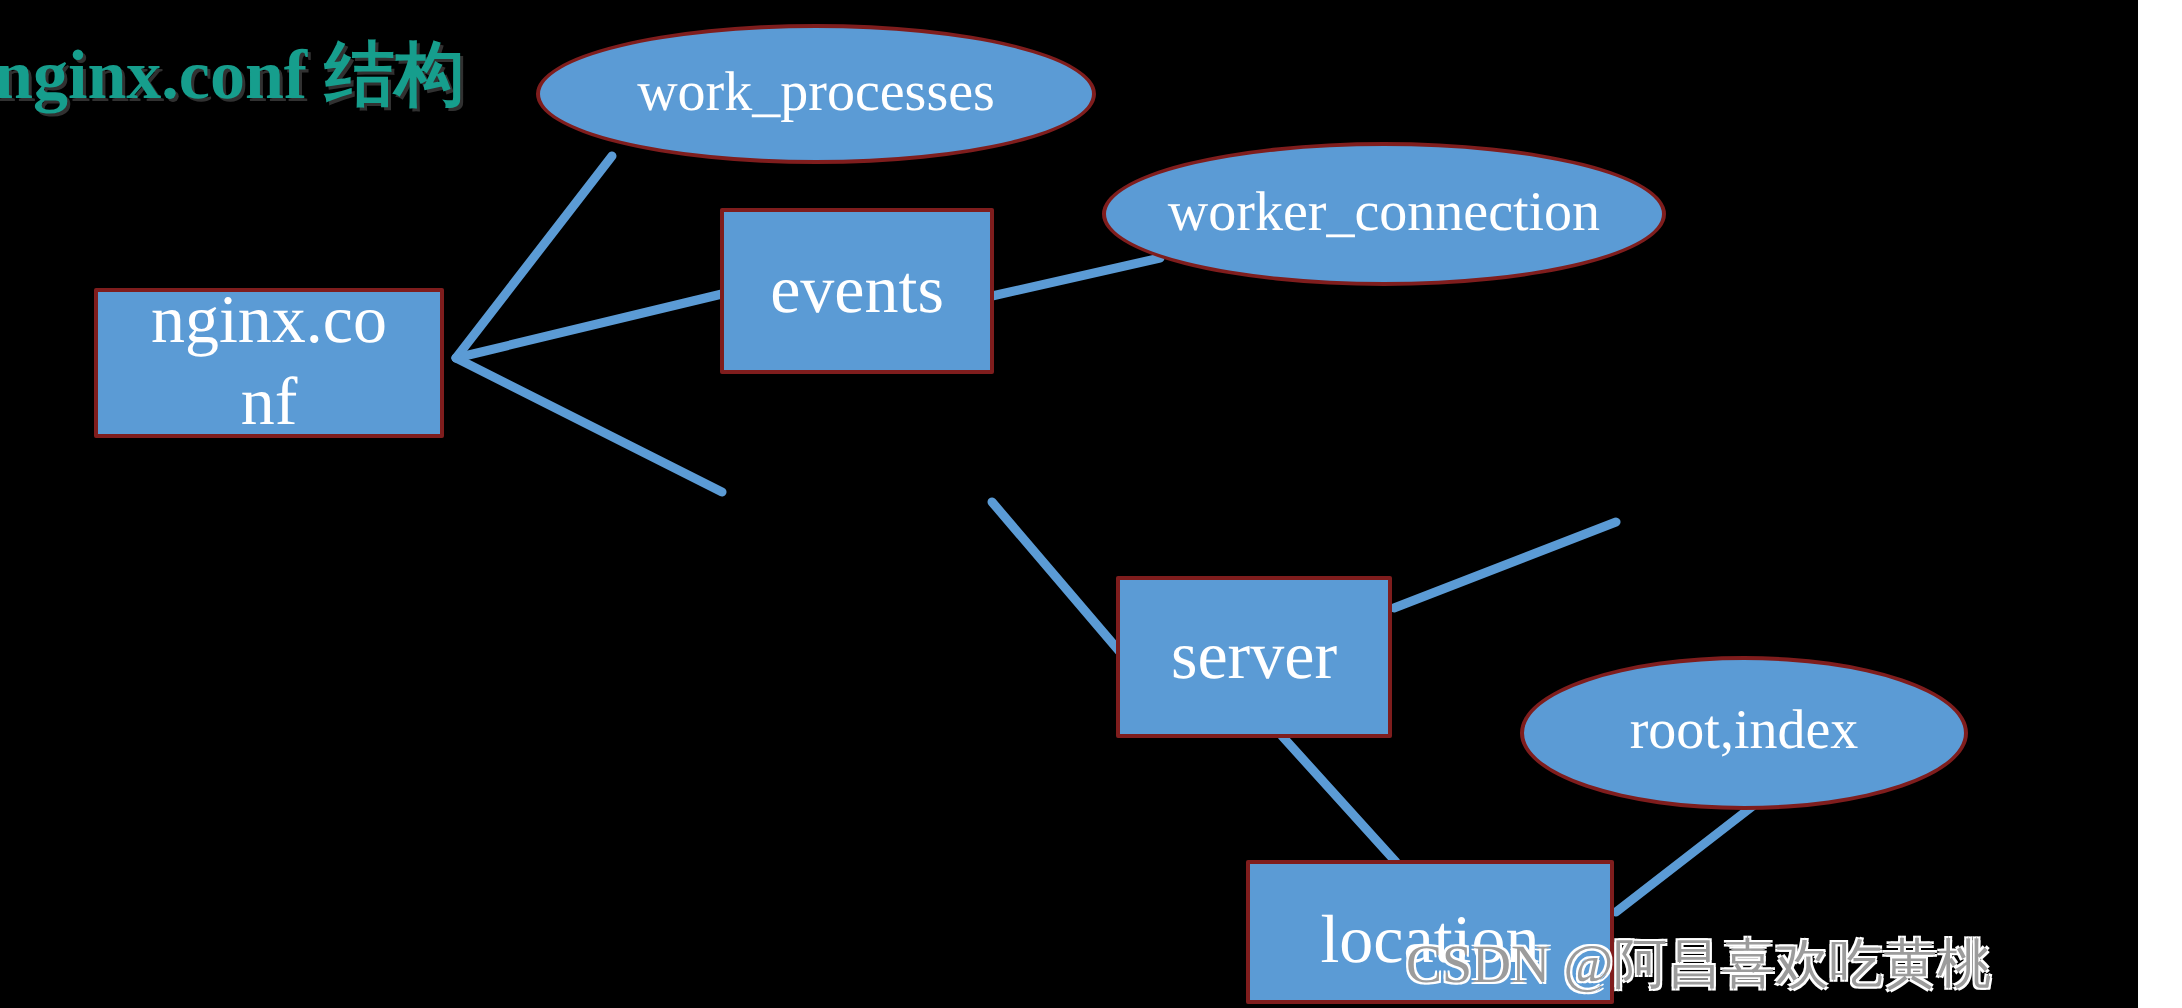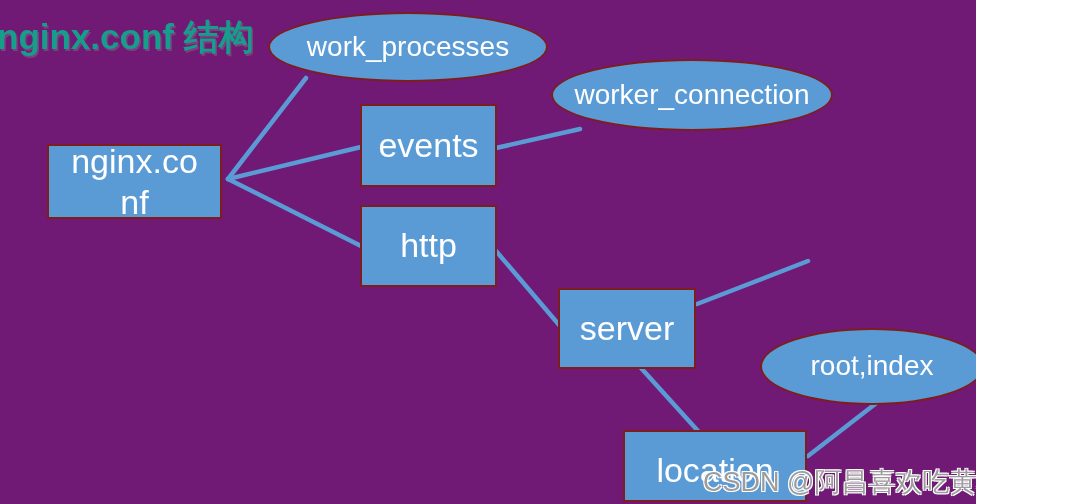--- a/index.html
+++ b/index.html
@@ -2,25 +2,25 @@
 <html><head>
 <meta charset="utf-8">
 <style>
   html, body {
     margin: 0;
     padding: 0;
     background: #ffffff;
   }
   .canvas {
     position: relative;
-    width: 976px;
+    width: 1069px;
     height: 504px;
-    background: #701a75;
+    background: #000000;
     overflow: hidden;
-    font-family: Liberation Sans, sans-serif;
+    font-family: Liberation Serif, serif;
   }
   .title {
     position: absolute;
     left: -3px;
     top: 14px;
     margin: 0;
     font-size: 35px;
     font-weight: 700;
     color: #169e8d;
     letter-spacing: 0px;
@@ -53,21 +53,21 @@
   
   .n-nginx    { left: 47px;  top: 144px; width: 175px; height: 75px; font-size: 30px; }
   .n-nginx .lbl { width: 130px; word-break: break-all; line-height: 1.2; }
   .n-events   { left: 360px; top: 104px; width: 137px; height: 83px; }
   .n-http     { left: 360px; top: 205px; width: 137px; height: 82px; }
   .n-server   { left: 558px; top: 288px; width: 138px; height: 81px; }
   .n-location { left: 623px; top: 430px; width: 184px; height: 72px; padding-top: 10px; text-align: center; }
 
   
   .n-workproc { left: 268px; top: 12px;  width: 280px; height: 70px; }
-  .n-workconn { left: 551px; top: 59px;  width: 282px; height: 72px; text-align: center; }
+  .n-workconn { left: 551px; top: 71px;  width: 282px; height: 72px; text-align: center; }
   .n-listen   { left: 660px; top: 183px; width: 320px; height: 79px; }
   .n-rootindex{ left: 760px; top: 328px; width: 224px; height: 77px; }
 
   .watermark {
     position: absolute;
     left: 703px;
     top: 464px;
     font-size: 27px;
     color: #9c9c9c;
     white-space: nowrap;
@@ -96,23 +96,20 @@
   </svg>
 
   <div class="node rect n-events">
     <span class="lbl">events</span>
   </div>
 
   <div class="node rect n-nginx">
     <span class="lbl">nginx.conf</span>
   </div>
 
-  <div class="node rect n-http">
-    <span class="lbl">http</span>
-  </div>
 
   <div class="node rect n-server">
     <span class="lbl">server</span>
   </div>
 
   <div class="node rect n-location">
     <span class="lbl">location</span>
   </div>
 
   <div class="node ellipse n-workproc">

